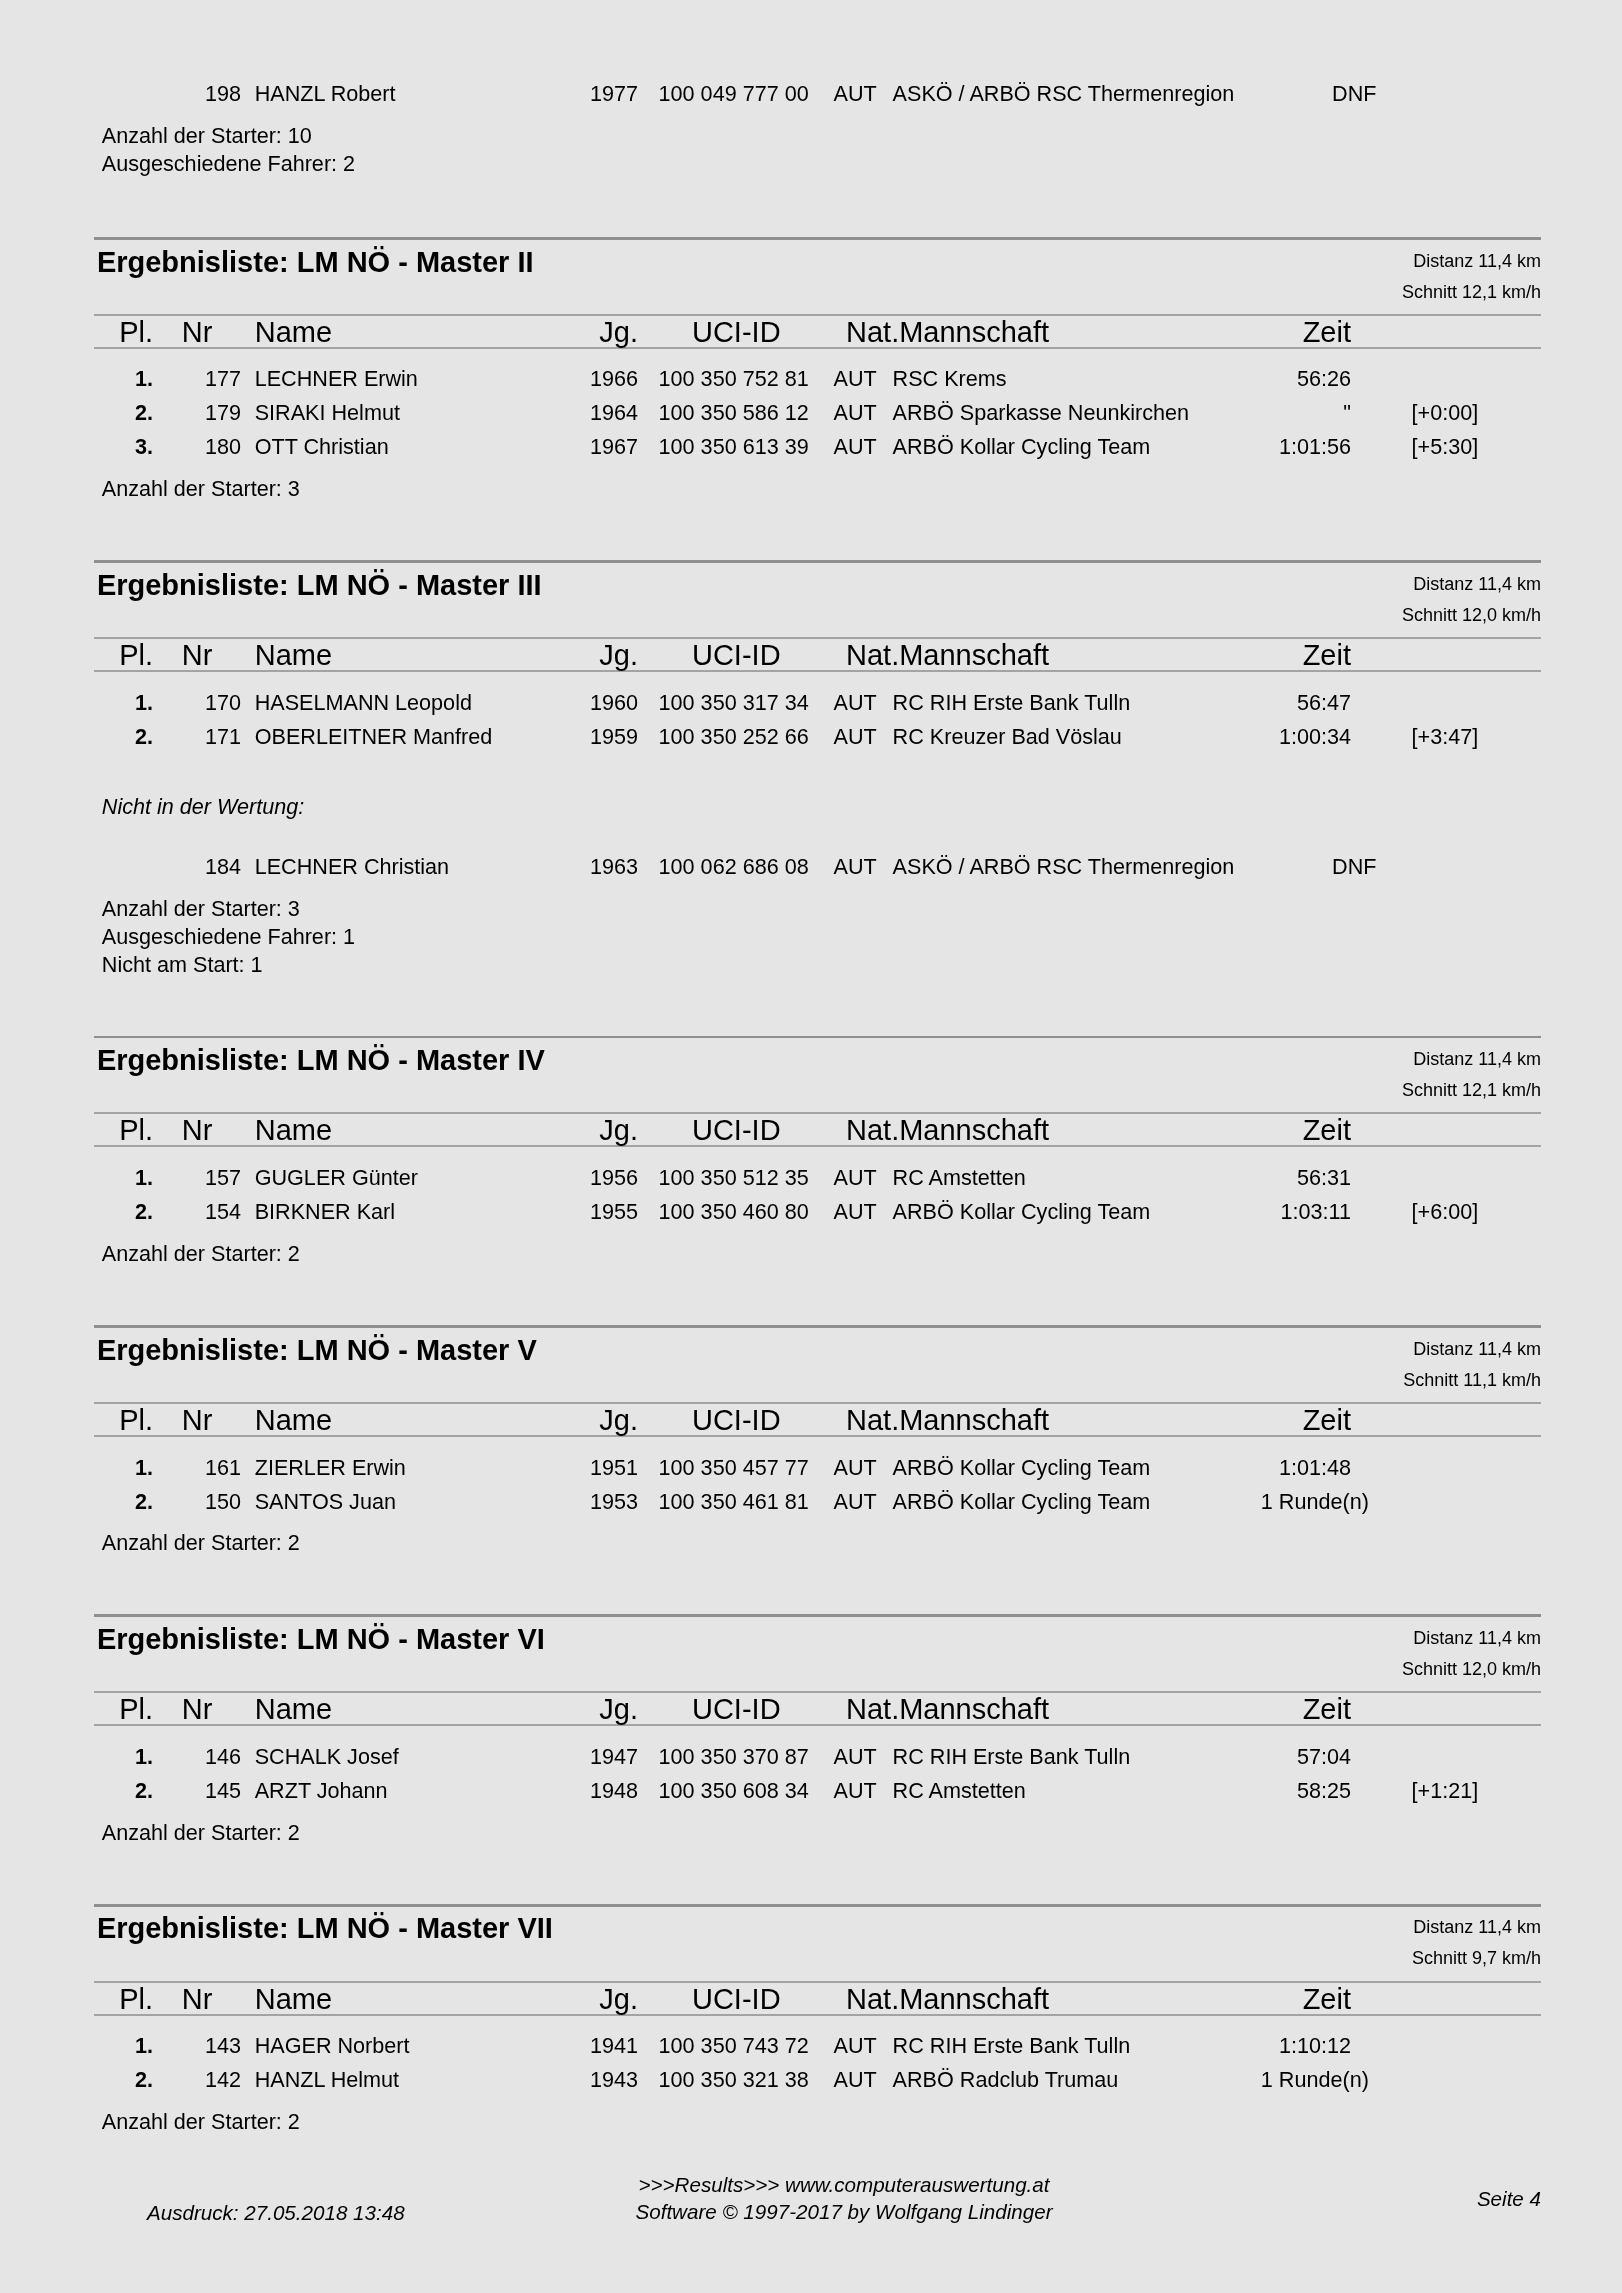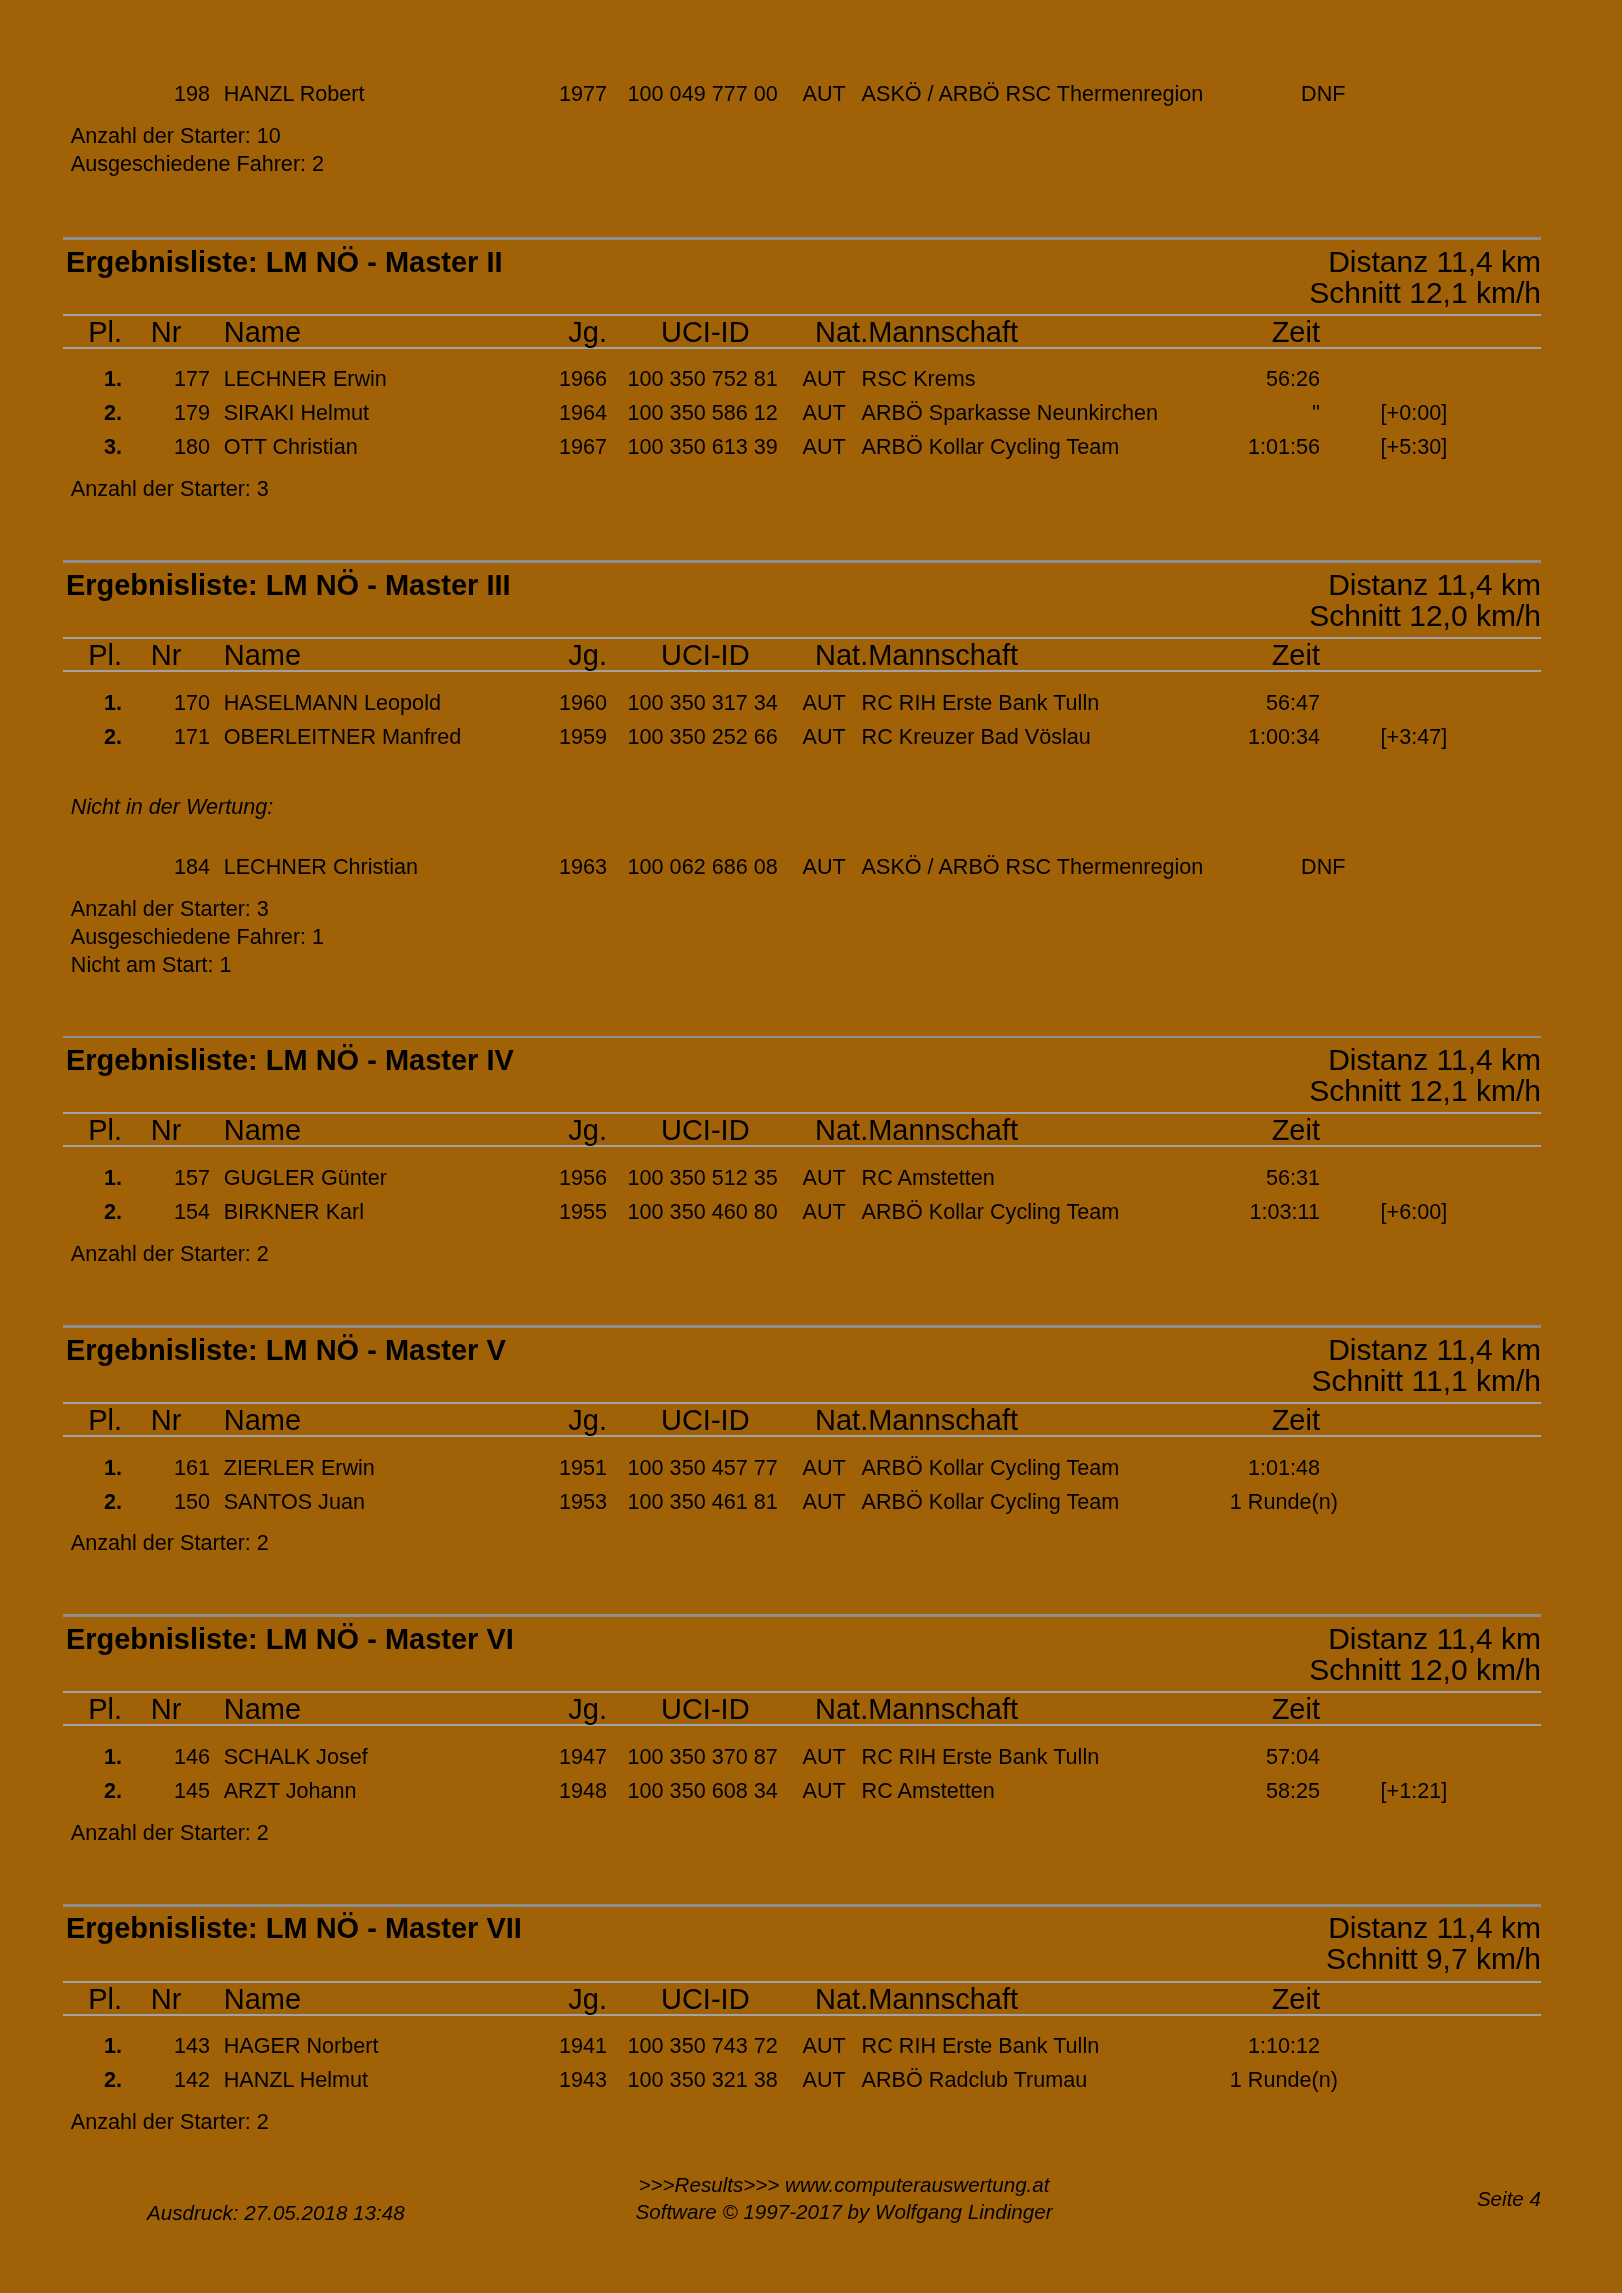--- a/index.html
+++ b/index.html
@@ -1,29 +1,29 @@
 <!DOCTYPE html>
 <html><head>
 <meta charset="utf-8">
 <style>
   html,body{margin:0;padding:0;background:#fff;}
   body{font-family:"Liberation Sans","DejaVu Sans",sans-serif;color:#000;}
-  .page{position:relative;width:1622px;height:2294px;background:#a16207;box-sizing:border-box;
-        padding:77px 81px 0 63px;overflow:hidden;}
+  .page{position:relative;width:1622px;height:2294px;background:#e5e5e5;box-sizing:border-box;
+        padding:77px 81px 0 94px;overflow:hidden;}
   
   .hr-thick{height:2.9px;background:#8f8f8f;}
   .hr-thin{height:2px;background:#a3a3a3;}
   
   .grid{display:grid;grid-template-columns:59px 88px 348px 49px 176px 61px 375px 101px 136px;}
   .c{white-space:nowrap;overflow:visible;}
   
   .sec-head{height:74px;box-sizing:border-box;padding-top:5.9px;display:flex;justify-content:space-between;}
   .sec-title{font-size:29px;font-weight:bold;line-height:33px;padding-left:2.9px;white-space:nowrap;}
   .sec-meta{text-align:right;}
-  .meta-line{font-size:30px;line-height:31px;white-space:nowrap;}
+  .meta-line{font-size:18px;line-height:31px;white-space:nowrap;}
   
   .col-head{height:31px;align-items:center;font-size:29px;}
   .col-head .pl{text-align:right;}
   .col-head .nr{text-align:center;}
   .col-head .name{padding-left:13.7px;}
   .col-head .jg{text-align:right;}
   .col-head .uci{text-align:center;padding-left:20.6px;}
   .col-head .natmann{grid-column:span 2;padding-left:32px;}
   .col-head .zeit{text-align:right;}
   

